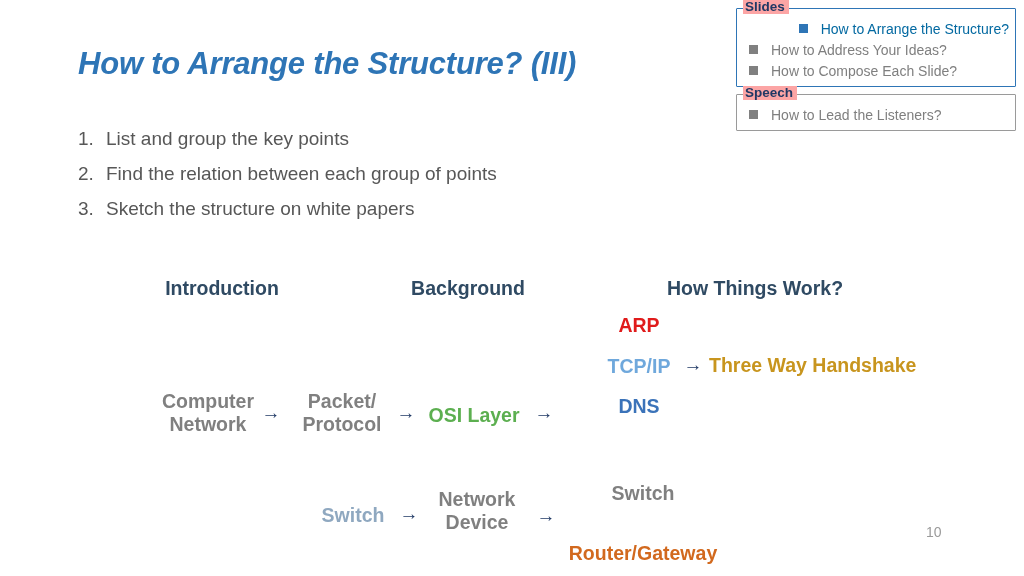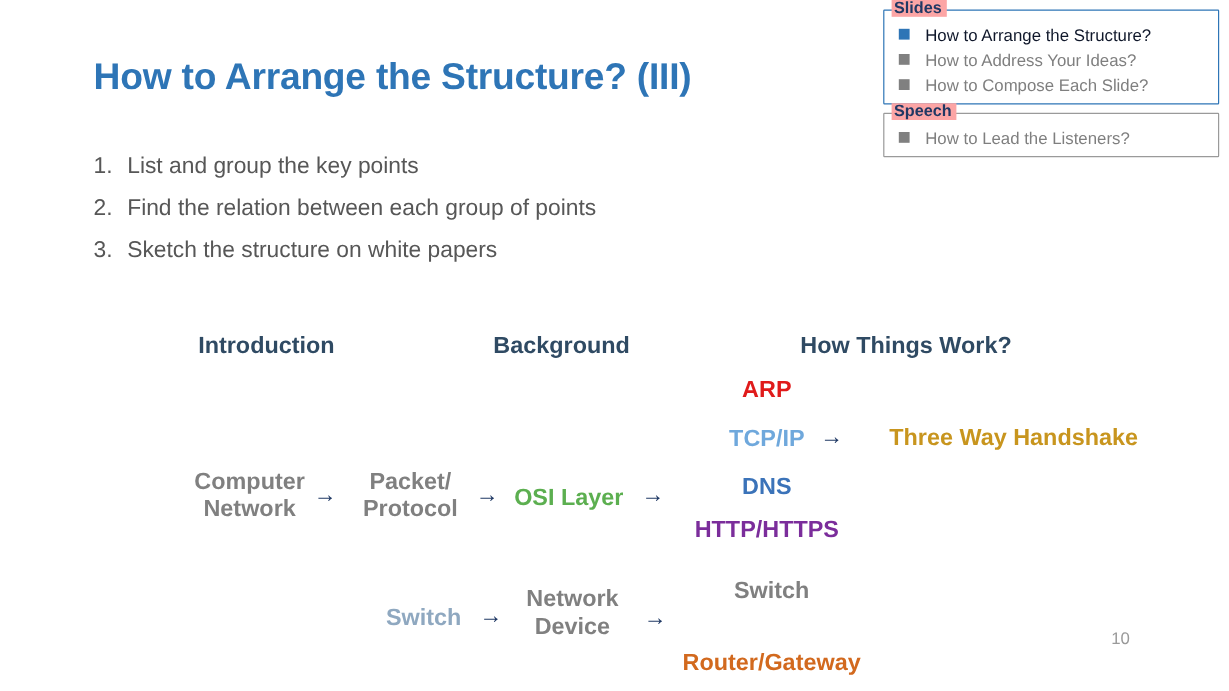--- a/index.html
+++ b/index.html
@@ -21,20 +21,21 @@
   
   .slide-title {
     position: absolute;
     left: 78px;
     top: 46px;
     font-size: 31px;
     font-weight: bold;
     color: #2E75B6;
     letter-spacing: -0.2px;
     white-space: nowrap;
+    font-style: italic;
   }
 
   
   .points {
     position: absolute;
     left: 78px;
     top: 128px;
     width: 620px;
   }
   .point-row {
@@ -85,21 +86,22 @@
   }
   .nav-item {
     display: flex;
     align-items: center;
     height: 21px;
     font-size: 14px;
     color: #7f7f7f;
     white-space: nowrap;
   }
   .nav-item.active {
-    color: #0f172a;
+    color: #0369a1;
+    justify-content: flex-end;
   }
   .nav-bullet {
     display: inline-block;
     width: 9px;
     height: 9px;
     background: #808080;
     margin: 0 13px 0 6px;
     flex: 0 0 9px;
   }
   .nav-item.active .nav-bullet {
@@ -137,21 +139,21 @@
   .arrow {
     font-size: 19px;
     font-weight: bold;
     color: #1F3864;
     transform: translate(-50%, -50%);
   }
   .c-gray   { color: #808080; }
   .c-green  { color: #5CAF50; }
   .c-red    { color: #E01B1B; }
   .c-ltblue { color: #6FA8DC; }
-  .c-gold   { color: #C8951E; margin-left: 32px; }
+  .c-gold   { color: #C8951E; }
   .c-blue   { color: #3B73B9; }
   .c-purple { color: #7B2D9B; }
   .c-slate  { color: #8FA8C0; }
   .c-orange { color: #D2691E; }
 
   
   .page-num {
     position: absolute;
     left: 926px;
     top: 524px;
@@ -236,21 +238,20 @@
     <div class="dg node center c-red" style="left:639px; top:325px;">ARP</div>
 
     <div class="dg node center c-ltblue" style="left:639px; top:366px;">TCP/IP</div>
 
     <div class="dg arrow" style="left:693px; top:365px;">→</div>
 
     <div class="dg node c-gold" style="left:709px; top:354px;">Three Way Handshake</div>
 
     <div class="dg node center c-blue" style="left:639px; top:406px;">DNS</div>
 
-    <div class="dg node center c-purple" style="left:639px; top:442px;">HTTP/HTTPS</div>
 
     <div class="dg node center c-slate" style="left:353px; top:515px;">Switch</div>
 
     <div class="dg arrow" style="left:409px; top:514px;">→</div>
 
     <div class="dg node center c-gray" style="left:477px; top:511px;">
       <div>Network</div>
       <div>Device</div>
     </div>
 

